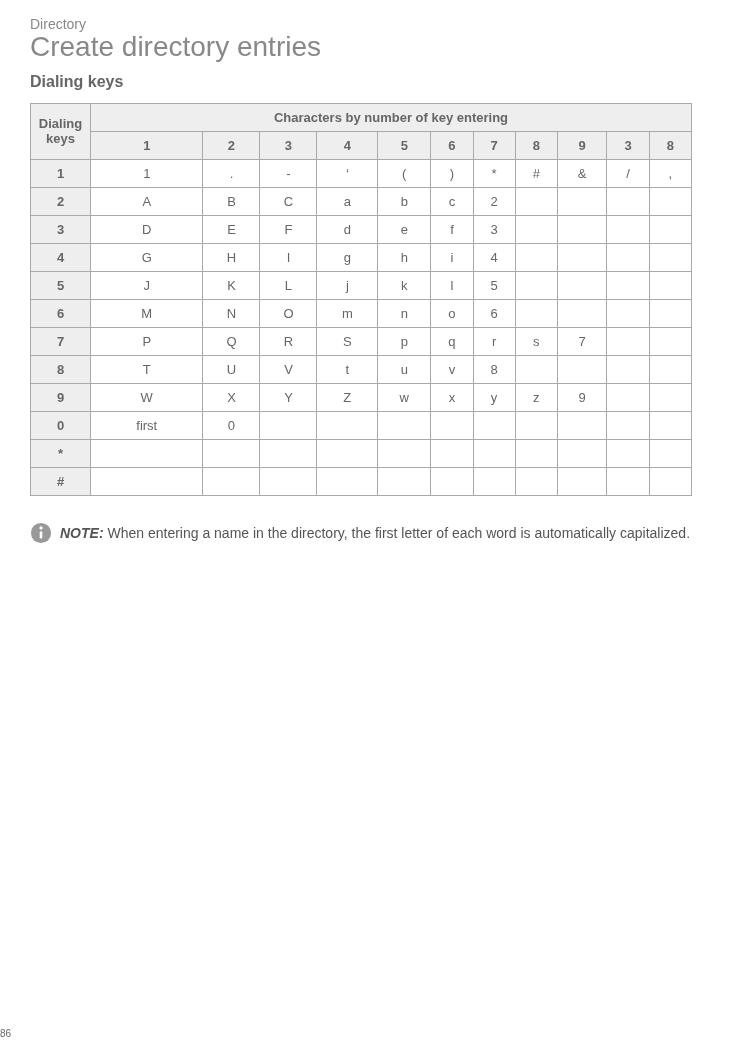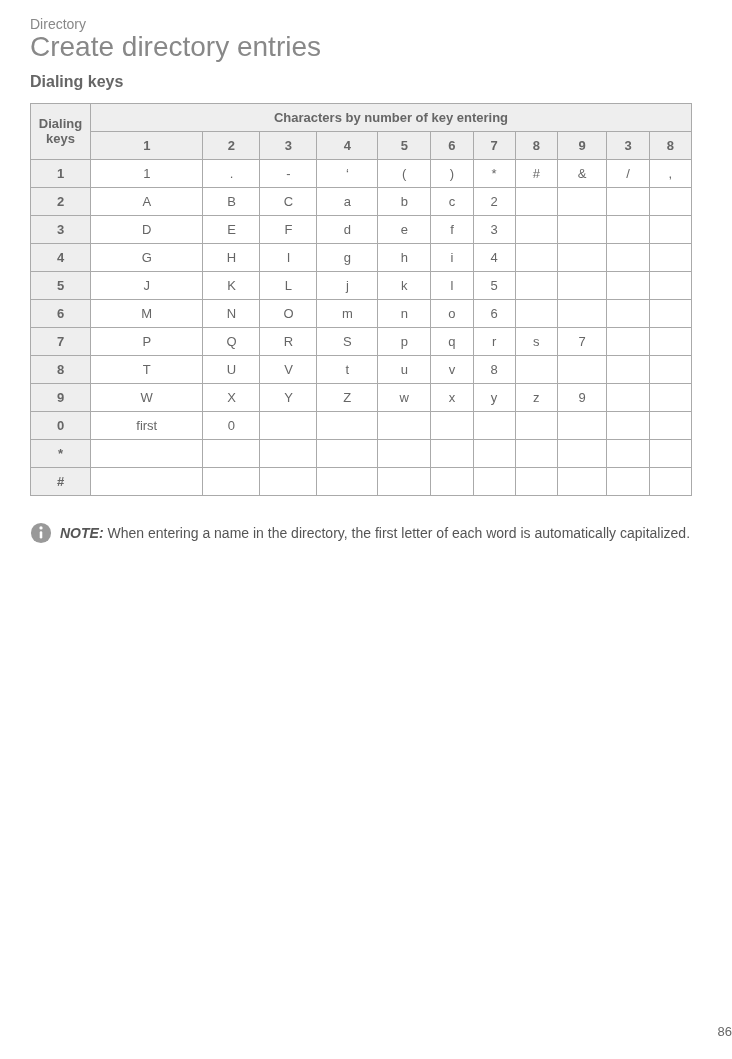--- a/index.html
+++ b/index.html
@@ -74,22 +74,22 @@
     }
     .note-label {
       font-weight: bold;
       font-style: italic;
     }
     .page-number {
       position: absolute;
       bottom: 20px;
       left: 0;
       right: 0;
-      text-align: right;
-      font-size: 13px;
+      text-align: left;
+      font-size: 10px;
       color: #666;
     }
   </style>
 </head>
 <body>
 
 <div class="breadcrumb">Directory</div>
 <div class="page-title">Create directory entries</div>
 <div class="section-title">Dialing keys</div>
 

